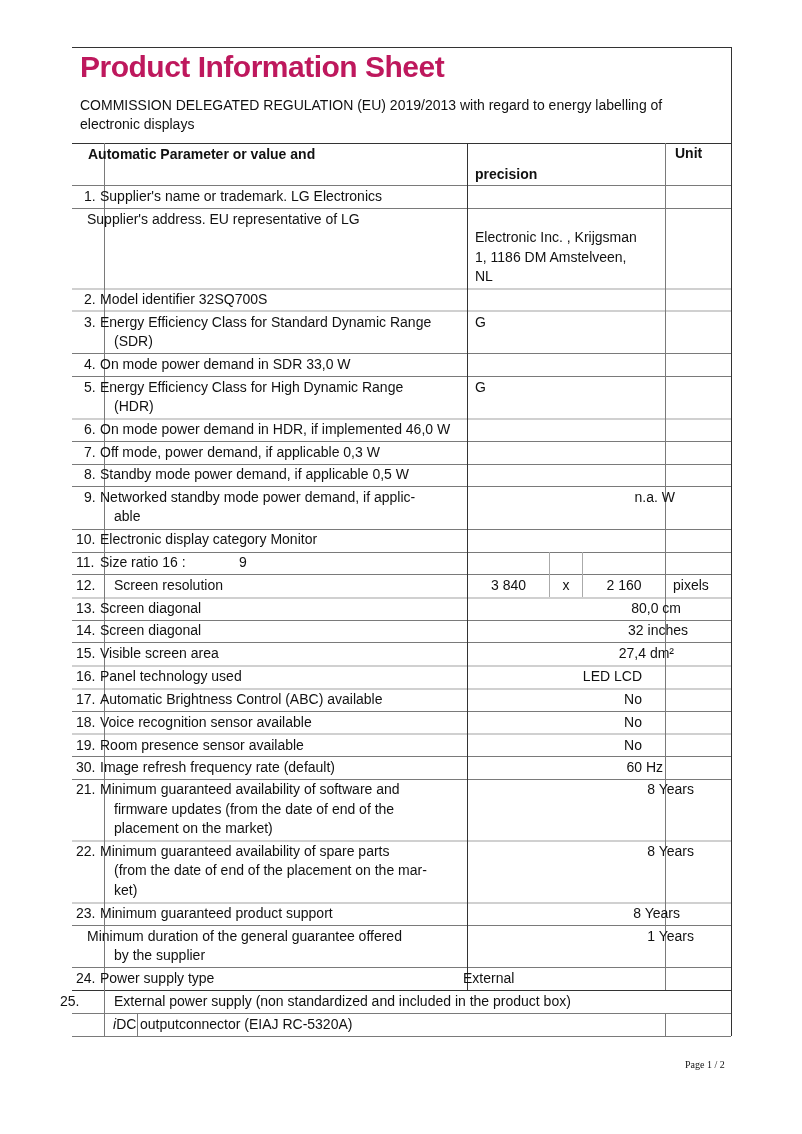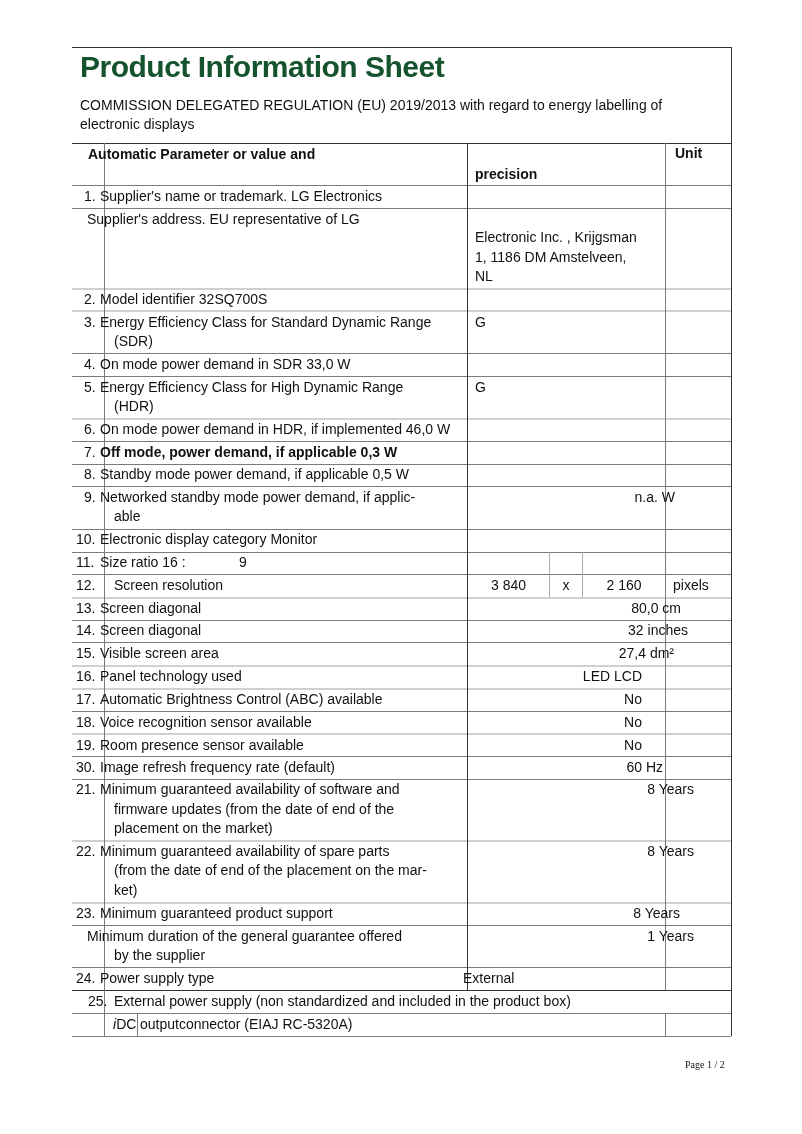--- a/index.html
+++ b/index.html
@@ -1,19 +1,19 @@
 <!DOCTYPE html>
 <html><head>
 <meta charset="utf-8">
 <style>
   html, body { margin: 0; padding: 0; background: #ffffff; }
   body { width: 802px; height: 1134px; position: relative; overflow: hidden;
          font-family: "Liberation Sans", "DejaVu Sans", sans-serif; color: #111; }
   .abs { position: absolute; }
-  .title { left: 80px; top: 50px; font-size: 30px; font-weight: bold; color: #14532d;
+  .title { left: 80px; top: 50px; font-size: 30px; font-weight: bold; color: #be185d;
            letter-spacing: -0.5px; white-space: nowrap; }
   .subtitle { left: 80px; top: 96px; width: 640px; font-size: 14px; line-height: 19px; color: #111; }
   .hline { position: absolute; height: 0; border-top: 1px solid #7a7a7a; }
   .hline.light { border-top: 2px solid #d0d0d0; }
   .hline.dark { border-top: 1px solid #333; }
   .vline { position: absolute; width: 0; border-left: 1px solid #7a7a7a; }
   .vline.dark { border-left: 1px solid #333; }
   .vline.light { border-left: 1px solid #aaa; }
   .txt { position: absolute; font-size: 14px; line-height: 19px; white-space: nowrap; color: #111; }
   .bold { font-weight: bold; }
@@ -95,21 +95,21 @@
 
 <div class="txt" style="left:84px;top:378px;">5.</div>
 <div class="txt" style="left:100px;top:378px;">Energy Efficiency Class for High Dynamic Range</div>
 <div class="txt" style="left:114px;top:397px;">(HDR)</div>
 <div class="txt" style="left:475px;top:378px;">G</div>
 
 <div class="txt" style="left:84px;top:420px;">6.</div>
 <div class="txt" style="left:100px;top:420px;">On mode power demand in HDR, if implemented 46,0 W</div>
 
 <div class="txt" style="left:84px;top:443px;">7.</div>
-<div class="txt" style="left:100px;top:443px;font-weight:bold;">Off mode, power demand, if applicable 0,3 W</div>
+<div class="txt" style="left:100px;top:443px;">Off mode, power demand, if applicable 0,3 W</div>
 
 <div class="txt" style="left:84px;top:465px;">8.</div>
 <div class="txt" style="left:100px;top:465px;">Standby mode power demand, if applicable 0,5 W</div>
 
 <div class="txt" style="left:84px;top:488px;">9.</div>
 <div class="txt" style="left:100px;top:488px;">Networked standby mode power demand, if applic-</div>
 <div class="txt" style="left:114px;top:507px;">able</div>
 <div class="txt r" style="right:127px;top:488px;">n.a. W</div>
 
 <div class="txt" style="left:76px;top:530px;">10.</div>
@@ -175,19 +175,19 @@
 <div class="txt r" style="right:122px;top:904px;">8 Years</div>
 
 <div class="txt" style="left:87px;top:927px;">Minimum duration of the general guarantee offered</div>
 <div class="txt" style="left:114px;top:946px;">by the supplier</div>
 <div class="txt r" style="right:108px;top:927px;">1 Years</div>
 
 <div class="txt" style="left:76px;top:969px;">24.</div>
 <div class="txt" style="left:100px;top:969px;">Power supply type</div>
 <div class="txt" style="left:463px;top:969px;">External</div>
 
-<div class="txt" style="left:88px;top:992px;">25.</div>
+<div class="txt" style="left:60px;top:992px;">25.</div>
 <div class="txt" style="left:114px;top:992px;">External power supply (non standardized and included in the product box)</div>
 
 <div class="txt" style="left:113px;top:1015px;"><span class="it">i</span><span>DC</span></div>
 <div class="txt" style="left:140px;top:1015px;">outputconnector (EIAJ RC-5320A)</div>
 
 <div class="txt footer" style="left:685px;top:1055px;">Page 1 / 2</div>
 
 </body></html>

